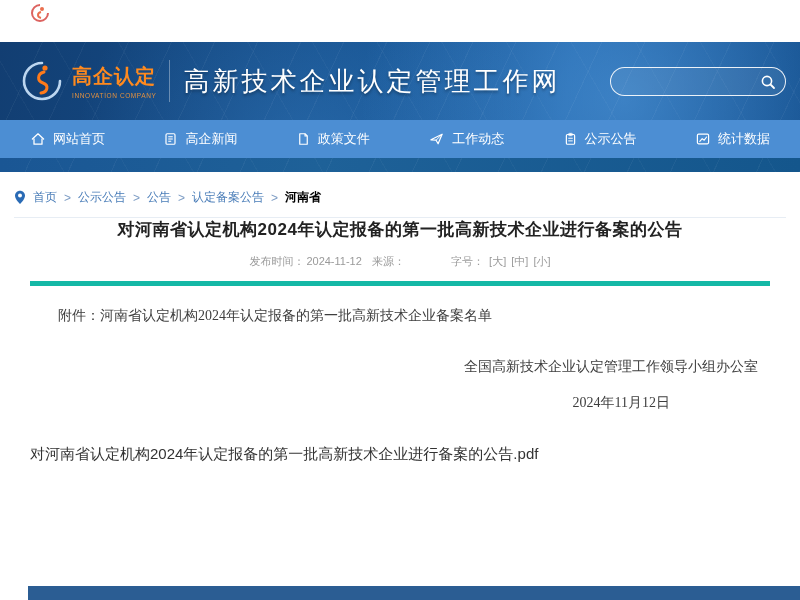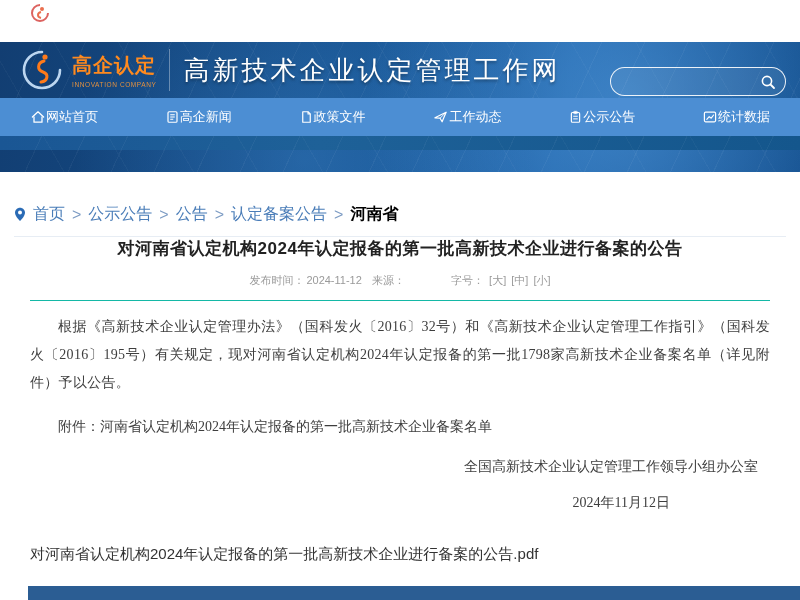--- a/index.html
+++ b/index.html
@@ -17,58 +17,58 @@
       radial-gradient(circle at 78% 45%, rgba(96,168,235,.50), transparent 42%),
       radial-gradient(circle at 38% 90%, rgba(70,145,215,.35), transparent 45%),
       linear-gradient(100deg, #123e72 0%, #15518f 45%, #1b5fa4 70%, #0f4a88 100%);
   }
   .hero::before { content:""; position:absolute; inset:0; opacity:.18;
     background:
       repeating-linear-gradient(115deg, transparent 0 38px, rgba(255,255,255,.25) 38px 39px),
       repeating-linear-gradient(60deg, transparent 0 55px, rgba(255,255,255,.18) 55px 56px);
     pointer-events:none;
   }
-  .brand-row { position:relative; height:56px; display:flex; align-items:center; padding:0 14px 0 20px; }
+  .brand-row { position:relative; height:78px; display:flex; align-items:center; padding:0 14px 0 20px; }
   .logo { display:flex; align-items:center; gap:8px; }
   .logo-text { display:flex; flex-direction:column; }
   .logo-cn { color:#ff8a1e; font-weight:bold; font-size:20px; letter-spacing:1px; }
   .logo-en { color:#e3913f; font-size:6.5px; letter-spacing:.6px; margin-top:2px; white-space:nowrap; }
   .brand-divider { width:1px; height:42px; background:rgba(255,255,255,.35); margin:0 13px; }
   .site-title { color:#fff; font-size:26px; font-weight:normal; letter-spacing:3px; text-shadow:0 2px 3px rgba(0,0,0,.35); white-space:nowrap; }
   .search { position:absolute; right:14px; top:25px; width:176px; height:29px;
     border:1px solid rgba(255,255,255,.9); border-radius:15px;
     display:flex; align-items:center; background:rgba(255,255,255,.07); }
   .search input { flex:1; min-width:0; background:transparent; border:none; outline:none; color:#fff; padding:0 4px 0 14px; font-size:12px; }
   .search .mag { margin-right:9px; flex:0 0 auto; display:flex; }
 
   
   .nav { height:38px; background:#4c8ed3; display:flex; align-items:center; justify-content:space-between; padding:0 30px; position:relative; }
-  .nav-item { display:flex; align-items:center; gap:0; color:#fff; font-size:13px; cursor:pointer; white-space:nowrap; }
+  .nav-item { display:flex; align-items:center; gap:7px; color:#fff; font-size:13px; cursor:pointer; white-space:nowrap; }
   .nav-item svg { display:block; }
   .nav-bottom { height:14px; background:linear-gradient(90deg,#1a5694,#1e6198 40%,#14568c); }
 
   
-  .breadcrumb { display:flex; align-items:center; gap:7px; padding:17px 14px 11px 14px; font-size:16px;margin-top:15px; }
+  .breadcrumb { display:flex; align-items:center; gap:7px; padding:17px 14px 11px 14px; font-size:12px; }
   .crumb { color:#4a7db8; cursor:pointer; }
   .crumb.active { color:#000000; font-weight:bold; }
   .sep { color:#7d9cc4; }
   .bc-divider { height:1px; background:#e7edf4; margin:0 14px; }
 
   
   .article { padding:0 30px; }
   .article-title { text-align:center; font-size:17px; font-weight:bold; color:#222; letter-spacing:.5px; }
-  .article-meta { text-align:center; color:#9a9a9a; font-size:11px; margin-top:13px; padding-bottom:12px; border-bottom:1px solid #14b8a6; }
+  .article-meta { text-align:center; color:#9a9a9a; font-size:11px; margin-top:13px; padding-bottom:12px; border-bottom:5px solid #14b8a6; }
   .article-meta span { margin:0 1px; }
   .meta-gap { display:inline-block; width:34px; }
   .fs-btn { cursor:pointer; margin:0 2px; }
 
   .serif { font-family:"Liberation Serif", serif; color:#3e3e3e; font-size:14px; line-height:28px; }
   .p1 { margin-top:12px; text-indent:2em; text-align:justify; letter-spacing:.3px; }
   .attachment { margin-top:16px; text-indent:2em; }
-  .signature { margin-top:12px; text-align:right; padding-right:12px; }
+  .signature { margin-top:23px; text-align:right; padding-right:12px; }
   .sig-date { margin-top:8px; text-align:right; padding-right:100px; }
   .pdf-link { margin-top:28px; font-family:"Liberation Sans", sans-serif; font-size:15px; color:#333; cursor:pointer; }
 
   .footer-bar { position:absolute; bottom:0; left:28px; right:0; height:14px; background:#2b5d93; }
 </style>
 </head>
 <body>
 
 <div class="page">
 
@@ -179,21 +179,20 @@
     <div class="article-meta">
       <span>发布时间：</span><span>2024-11-12</span>
       <span style="margin-left:6px;">来源：</span><span></span>
       <span class="meta-gap"></span>
       <span>字号：</span>
       <span class="fs-btn">[大]</span>
       <span class="fs-btn">[中]</span>
       <span class="fs-btn">[小]</span>
     </div>
 
-    <p class="serif p1">根据《高新技术企业认定管理办法》（国科发火〔2016〕32号）和《高新技术企业认定管理工作指引》（国科发火〔2016〕195号）有关规定，现对河南省认定机构2024年认定报备的第一批1798家高新技术企业备案名单（详见附件）予以公告。</p>
     <p class="serif attachment">附件：河南省认定机构2024年认定报备的第一批高新技术企业备案名单</p>
     <p class="serif signature">全国高新技术企业认定管理工作领导小组办公室</p>
     <p class="serif sig-date">2024年11月12日</p>
     <p class="pdf-link">对河南省认定机构2024年认定报备的第一批高新技术企业进行备案的公告.pdf</p>
   </div>
 
   <div class="footer-bar"></div>
 </div>
 
 </body></html>

